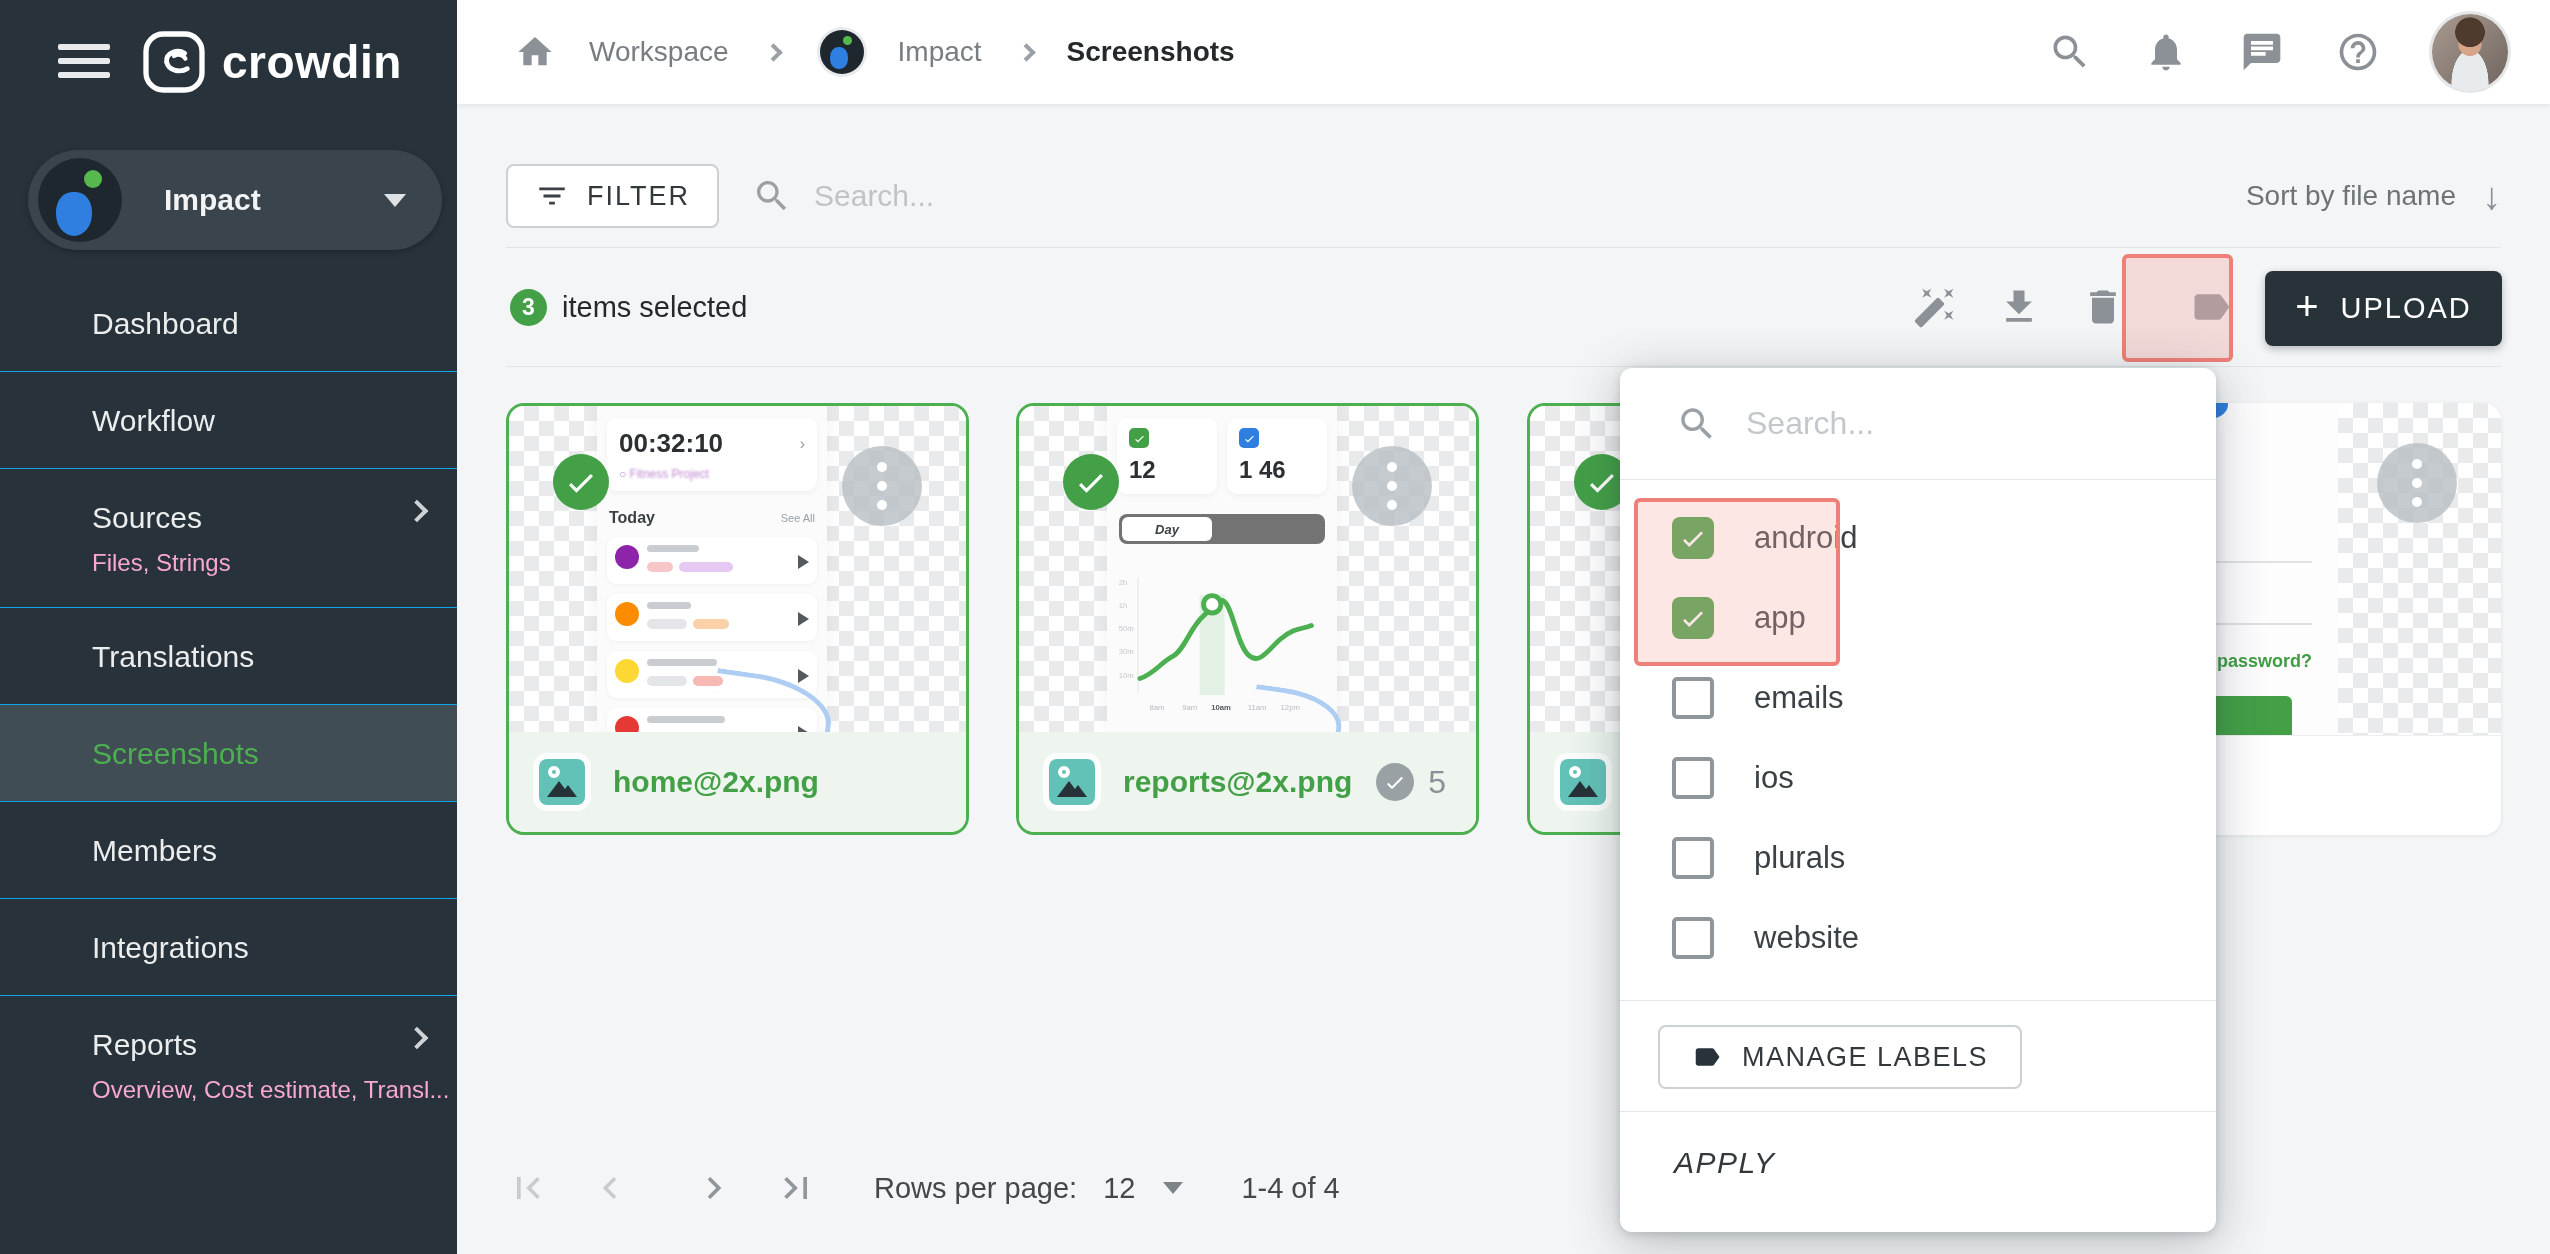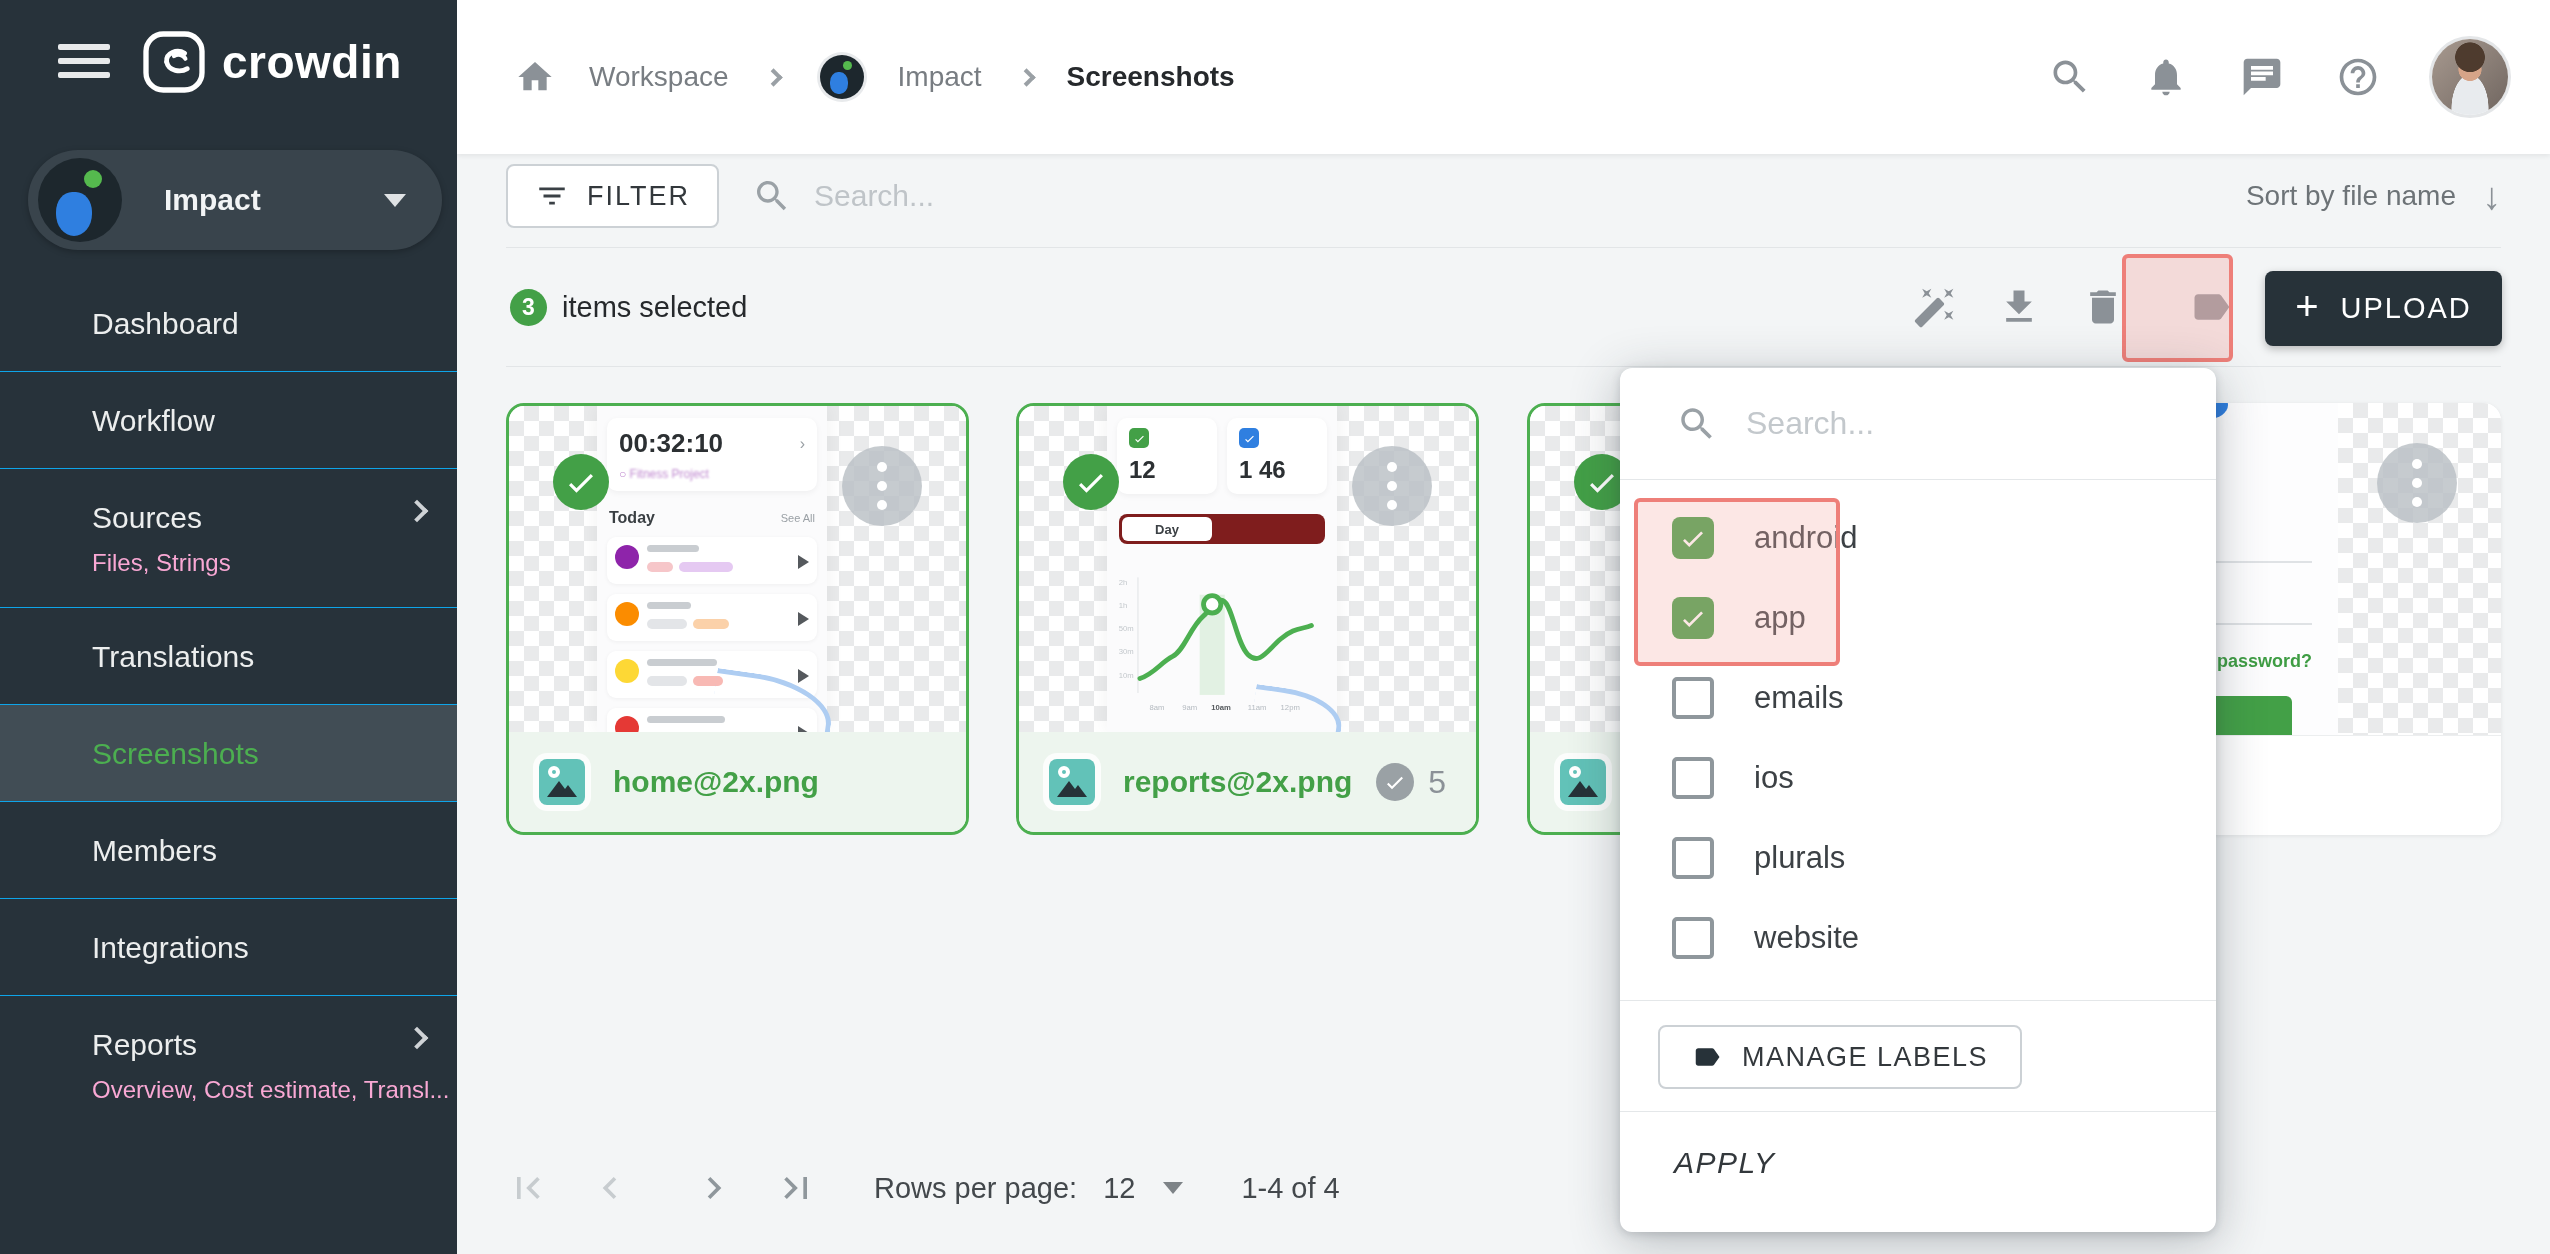--- a/index.html
+++ b/index.html
@@ -23,21 +23,21 @@
   .nav { position:absolute; top:275px; left:0; right:0; }
   .nav-item { position:relative; padding:32px 0 30px 92px; border-top:1px solid #0ea5e9; cursor:pointer; }
   .nav-item:first-child { border-top:none; }
   .nav-label { color:#eceeee; font-size:30px; font-weight:500; }
   .nav-sub { color:#f9a8d4; font-size:24px; margin-top:14px; }
   .nav-item.active { background:#414d55; }
   .nav-item.active .nav-label { color:#4caf50; }
   .nav-chevron { position:absolute; right:32px; top:34px; width:16px; height:16px; border-top:4px solid #cfd3d6; border-right:4px solid #cfd3d6; transform:rotate(45deg); }
 
   
-  .header { position:absolute; left:457px; top:0; width:2093px; height:154px; background:#fff; box-shadow:0 2px 5px rgba(0,0,0,.07); z-index:20; display:flex; align-items:center; }
+  .header { position:absolute; left:457px; top:0; width:2093px; height:104px; background:#fff; box-shadow:0 2px 5px rgba(0,0,0,.07); z-index:20; display:flex; align-items:center; }
   .crumb { display:flex; align-items:center; }
   .crumb-home { margin-left:58px; width:40px; height:40px; fill:#8b9197; cursor:pointer; }
   .crumb-text { color:#787d82; font-size:28px; margin-left:34px; cursor:pointer; }
   .crumb-sep { width:13px; height:13px; border-top:4px solid #9aa0a5; border-right:4px solid #9aa0a5; transform:rotate(45deg); margin-left:38px; }
   .crumb-avatar { width:44px; height:44px; border-radius:50%; background:#1d272d; position:relative; overflow:hidden; margin-left:40px; box-shadow:0 0 0 3px #e8eaec; }
   .crumb-avatar .dot-green { position:absolute; left:23px; top:6px; width:9px; height:9px; border-radius:50%; background:#55b94e; }
   .crumb-avatar .blob-blue { position:absolute; left:10px; top:17px; width:18px; height:22px; border-radius:45%; background:#2f7fe0; }
   .crumb-page { color:#26292c; font-size:28px; font-weight:700; margin-left:34px; }
   .header-icons { position:absolute; right:0; display:flex; align-items:center; }
   .hicon { width:44px; height:44px; fill:#8b9197; margin-right:52px; cursor:pointer; }
@@ -108,21 +108,21 @@
   .task .tc { width:24px; height:24px; border-radius:50%; flex:none; }
   .bar { height:7px; border-radius:4px; background:#c9cdd1; margin-bottom:6px; }
   .chip { display:inline-block; height:10px; border-radius:5px; margin-right:6px; }
   .play { width:0; height:0; border-top:7px solid transparent; border-bottom:7px solid transparent; border-left:11px solid #55595d; margin-left:auto; margin-top:10px; }
   .blue-curve { position:absolute; right:-6px; bottom:-4px; width:120px; height:60px; border:5px solid #aecdf2; border-bottom:none; border-left:none; border-radius:0 70% 0 0; transform:rotate(8deg); }
 
   .stat { background:#fff; border-radius:10px; box-shadow:0 2px 6px rgba(0,0,0,.05); padding:10px 12px; width:104px; }
   .stat .chip-sq { width:20px; height:20px; border-radius:5px; display:flex; align-items:center; justify-content:center; }
   .stat .chip-sq svg { width:13px; height:13px; fill:#fff; }
   .stat .num { font-size:24px; font-weight:700; color:#2c3033; margin-top:8px; }
-  .toggle { background:#7f1d1d; border-radius:8px; height:30px; display:flex; align-items:center; padding:3px; }
+  .toggle { background:#737373; border-radius:8px; height:30px; display:flex; align-items:center; padding:3px;font-style:italic; }
   .toggle .on { background:#fff; border-radius:6px; height:24px; width:90px; font-size:13px; font-weight:700; color:#3c4145; display:flex; align-items:center; justify-content:center; }
   .toggle .off { width:90px; }
 
   
   .signin { position:absolute; left:0; top:0; width:300px; height:100%; background:#fdfdfe; padding:44px 26px 0 20px; }
   .si-title { font-size:32px; font-weight:700; color:#33383c; }
   .si-sub { font-size:13px; color:#9aa0a5; margin-top:8px; }
   .si-line { height:2px; background:#dfe2e5; margin-top:54px; }
   .si-forgot { text-align:right; font-size:18px; font-weight:700; color:#3f9d44; margin-top:26px; }
   .si-btn { margin-top:24px; margin-left:-20px; width:254px; height:48px; background:#43a047; border-radius:6px; color:#fff; font-size:18px; font-weight:700; display:flex; align-items:center; justify-content:center; }

